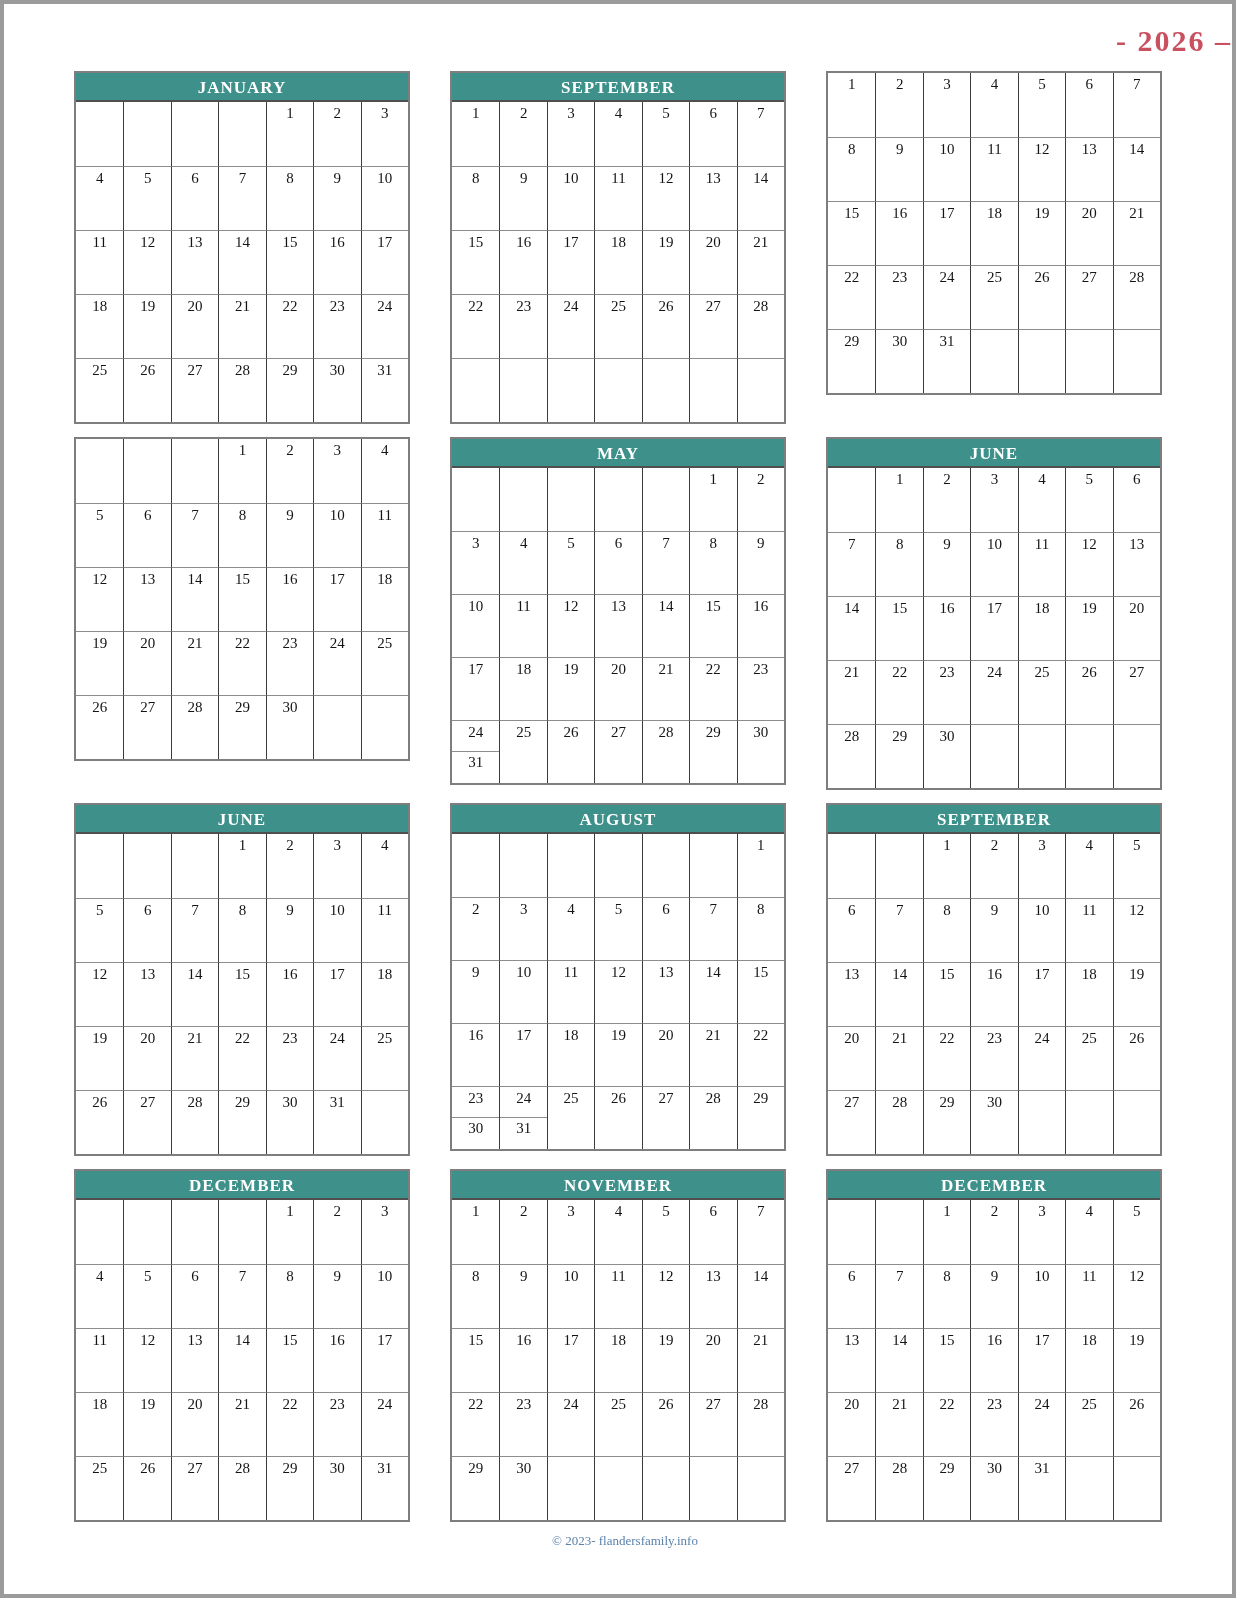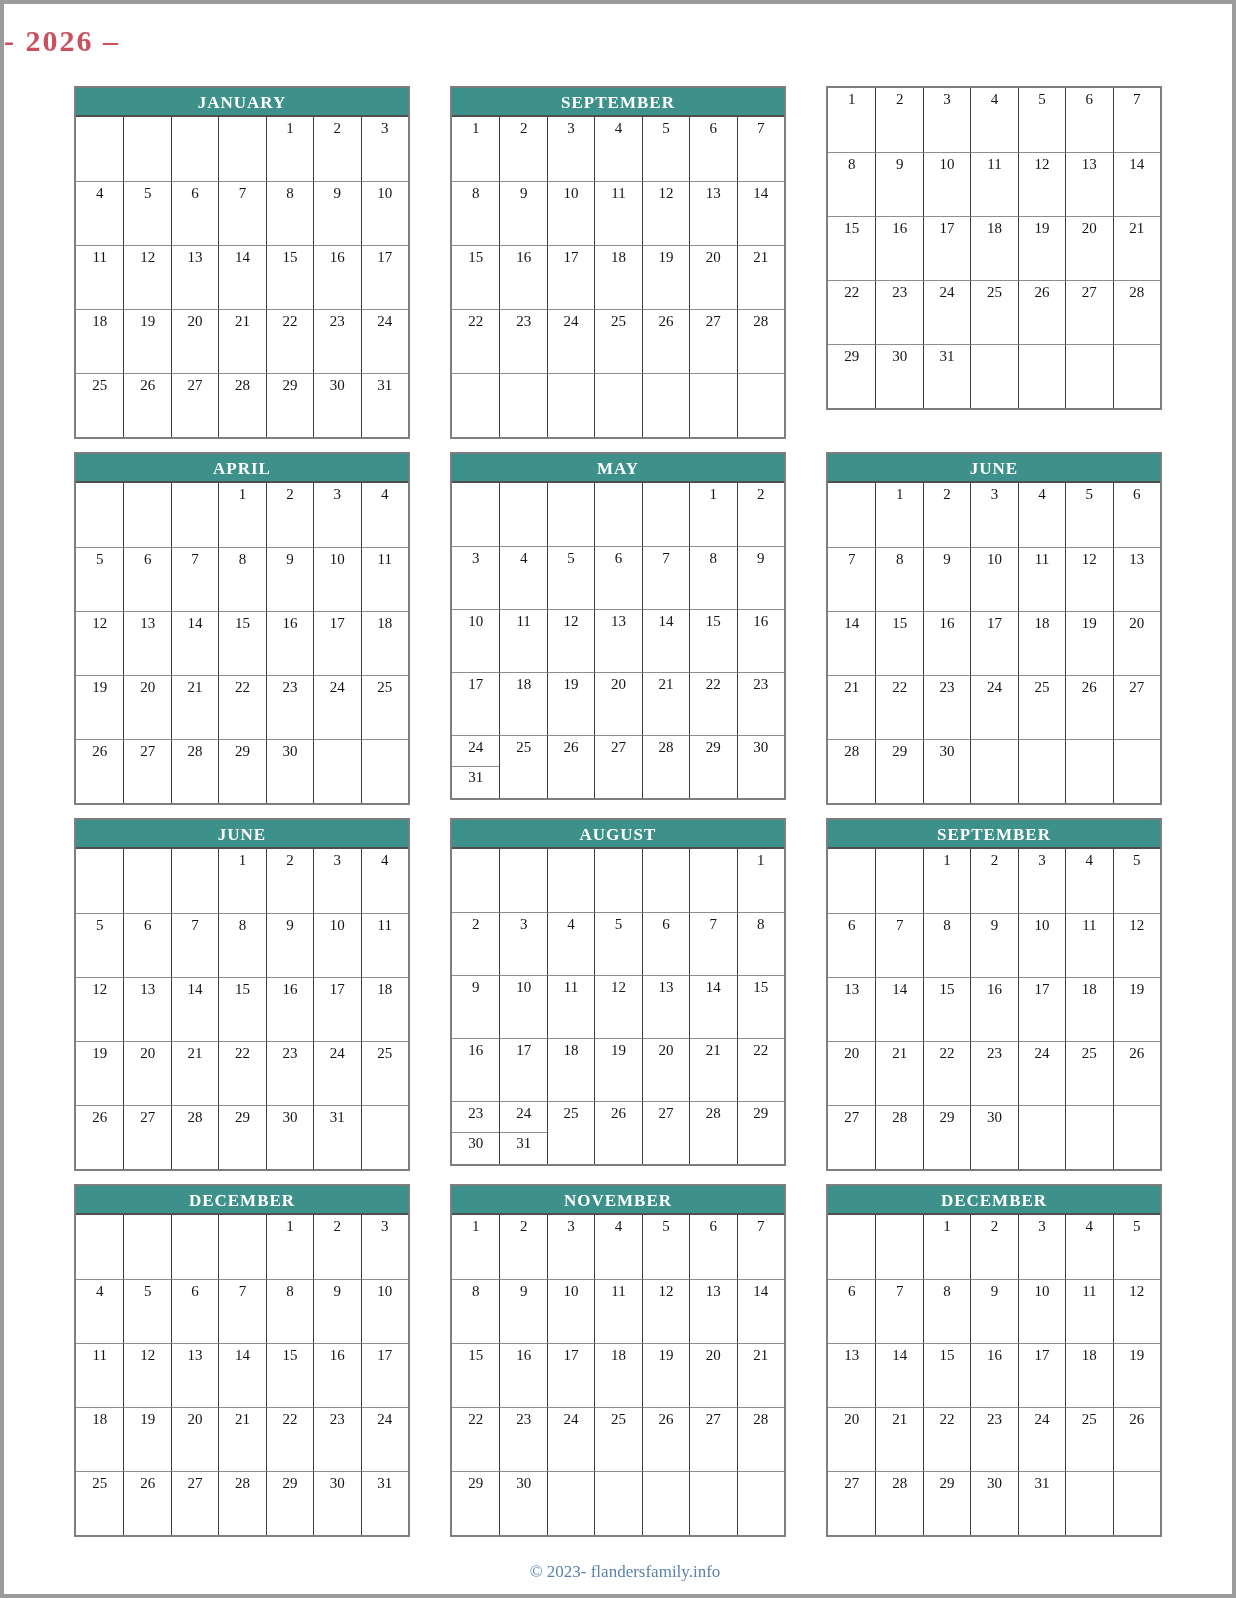--- a/index.html
+++ b/index.html
@@ -9,36 +9,36 @@
   body {
     width: 1236px;
     height: 1598px;
     position: relative;
     font-family: "Liberation Serif", "DejaVu Serif", serif;
     border: 4px solid #9b9b9b;
     overflow: hidden;
   }
 
   .page-title {
-    text-align: left;
+    text-align: right;
     margin-top: 20px;
     font-size: 30px;
     font-weight: bold;
     letter-spacing: 2px;
     color: var(--title-color, #c9505f);
     height: 36px;
   }
 
   .months-grid {
     display: grid;
     grid-template-columns: repeat(3, 336px);
     column-gap: 40px;
     row-gap: 13px;
     padding-left: 70px;
-    margin-top: 26px;
+    margin-top: 11px;
     align-items: start;
   }
 
   .month {
     border: 2px solid #7e7e7e;
     background: #ffffff;
   }
 
   .month-header {
     height: 29px;
@@ -78,22 +78,22 @@
     border-bottom: 1px solid #8d8d8d;
     padding-top: 3px;
   }
   .split-bottom {
     flex: 1;
     padding-top: 2px;
   }
 
   .page-footer {
     text-align: center;
-    margin-top: 25px;
-    font-size: 17px;
+    margin-top: 11px;
+    font-size: 13px;
     color: var(--footer-color, #5b82ab);
     padding-left: 14px;
   }
 </style>
 </head>
 <body>
 
 <div class="page-title">- 2026 –</div>
 
 <div class="months-grid">
@@ -210,21 +210,20 @@
         <div class="cell col-first">29</div>
         <div class="cell">30</div>
         <div class="cell">31</div>
         <div class="cell"></div>
         <div class="cell"></div>
         <div class="cell"></div>
         <div class="cell"></div>
       </div>
     </div>
     <div class="month">
-      <div class="month-header">APRIL</div>
       <div class="month-grid">
         <div class="cell row-first col-first"></div>
         <div class="cell row-first"></div>
         <div class="cell row-first"></div>
         <div class="cell row-first">1</div>
         <div class="cell row-first">2</div>
         <div class="cell row-first">3</div>
         <div class="cell row-first">4</div>
         <div class="cell col-first">5</div>
         <div class="cell">6</div>

